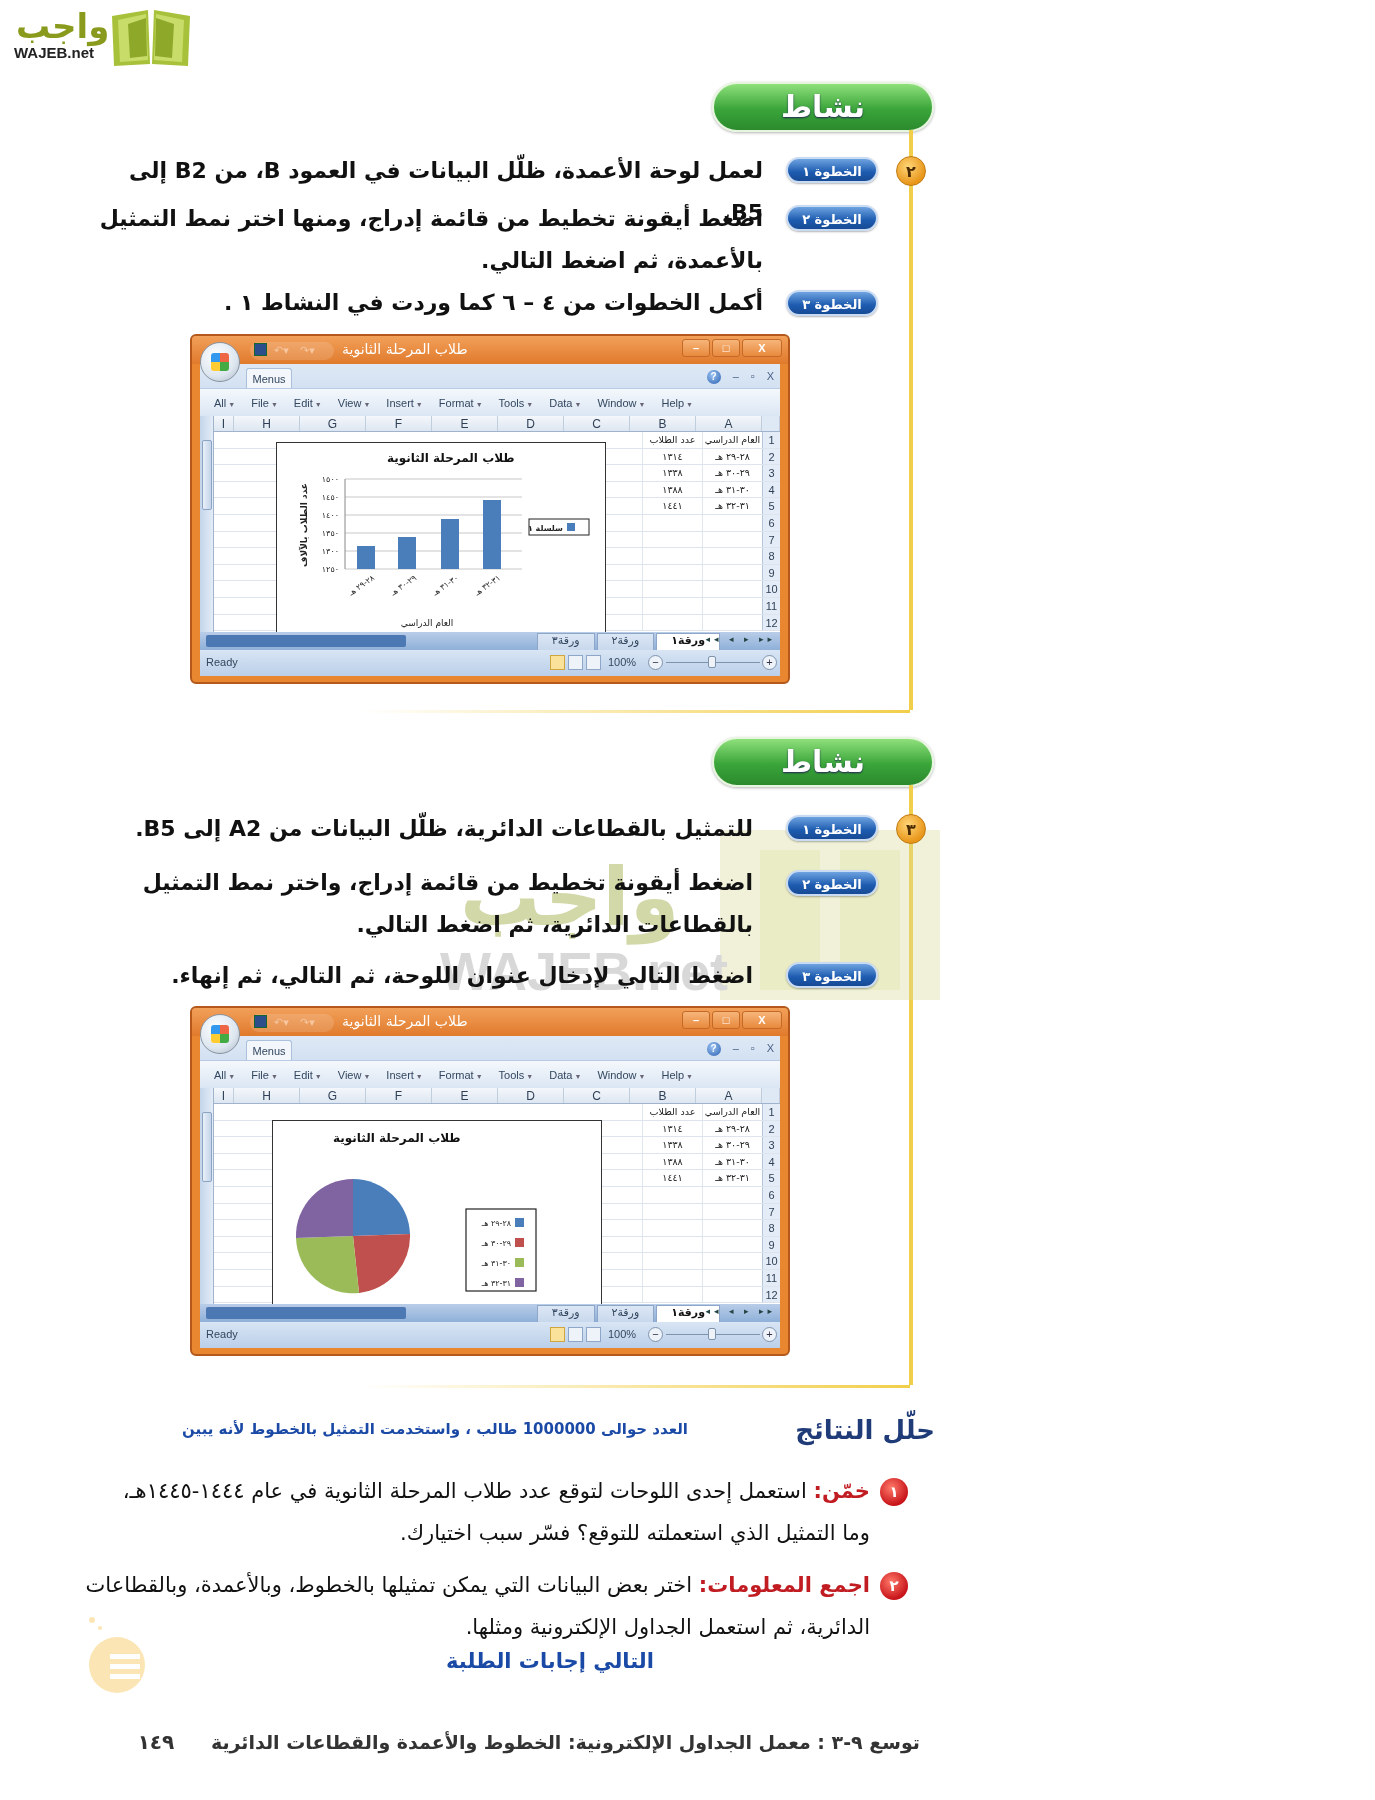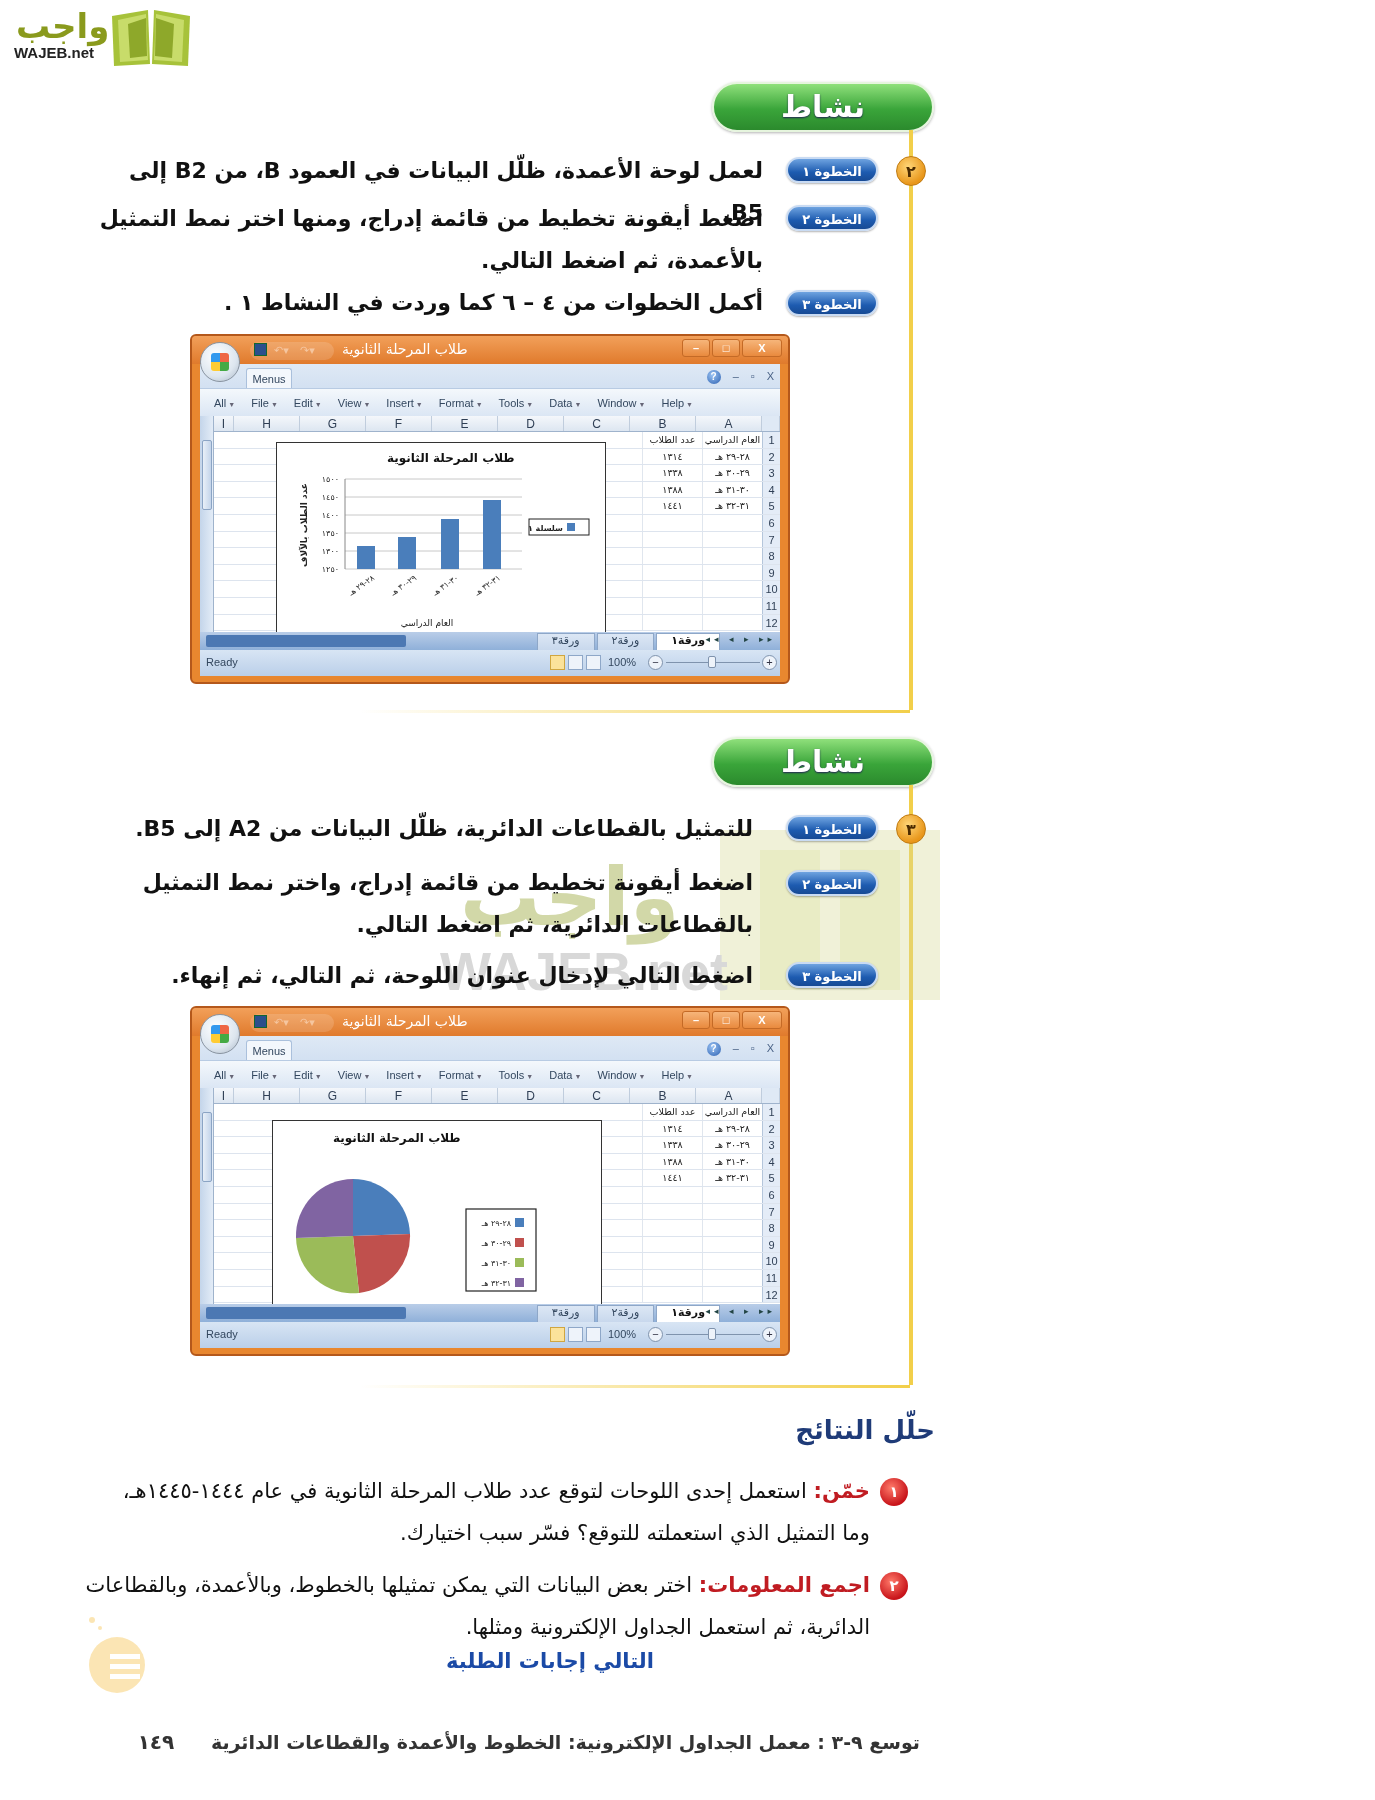--- a/index.html
+++ b/index.html
@@ -482,20 +482,21 @@
     <div class="xl-zoomminus">−</div>
     <div class="xl-zoomtrack"></div>
     <div class="xl-zoomthumb"></div>
     <div class="xl-zoomplus">+</div>
   </div>
 </div>
 
 <div>
   <div class="results-title">حلّل النتائج</div>
   <div class="answer-blue" style="left:150px; top:1420px; width:570px;">
+    <div>العدد حوالى 1000000 طالب ، واستخدمت التمثيل بالخطوط لأنه يبين</div>
   </div>
 
   <div class="q-num" style="left:880px; top:1478px;">١</div>
   <div class="q-text" style="right:505px; top:1470px; width:780px;">
     <span class="q-label">خمّن:</span>
     <span>استعمل إحدى اللوحات لتوقع عدد طلاب المرحلة الثانوية في عام ١٤٤٤-١٤٤٥هـ، وما التمثيل الذي استعملته للتوقع؟ فسّر سبب اختيارك.</span>
   </div>
 
   <div class="q-num" style="left:880px; top:1572px;">٢</div>
   <div class="q-text" style="right:505px; top:1564px; width:790px;">

